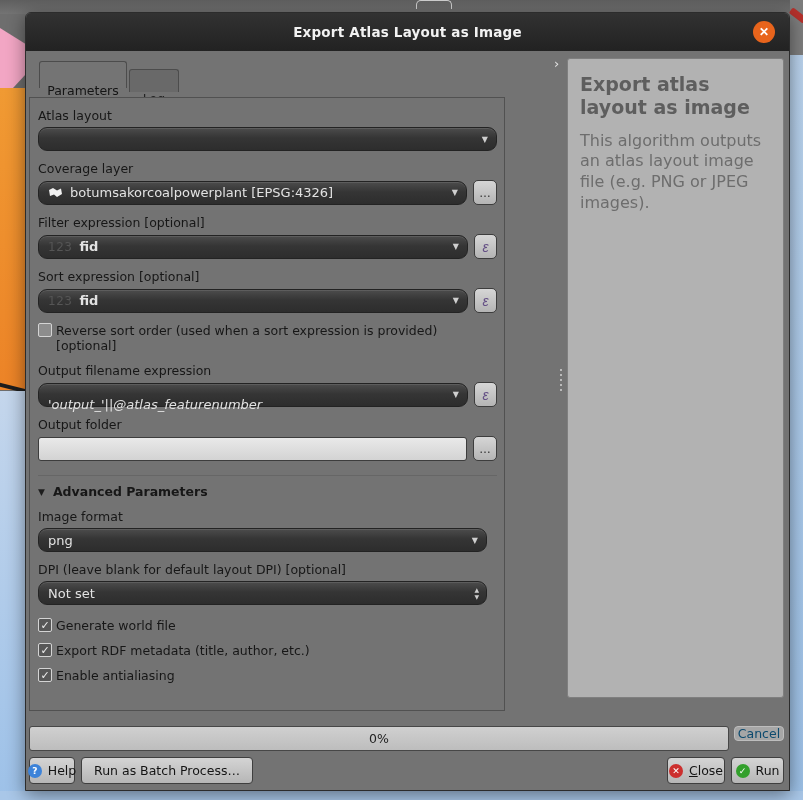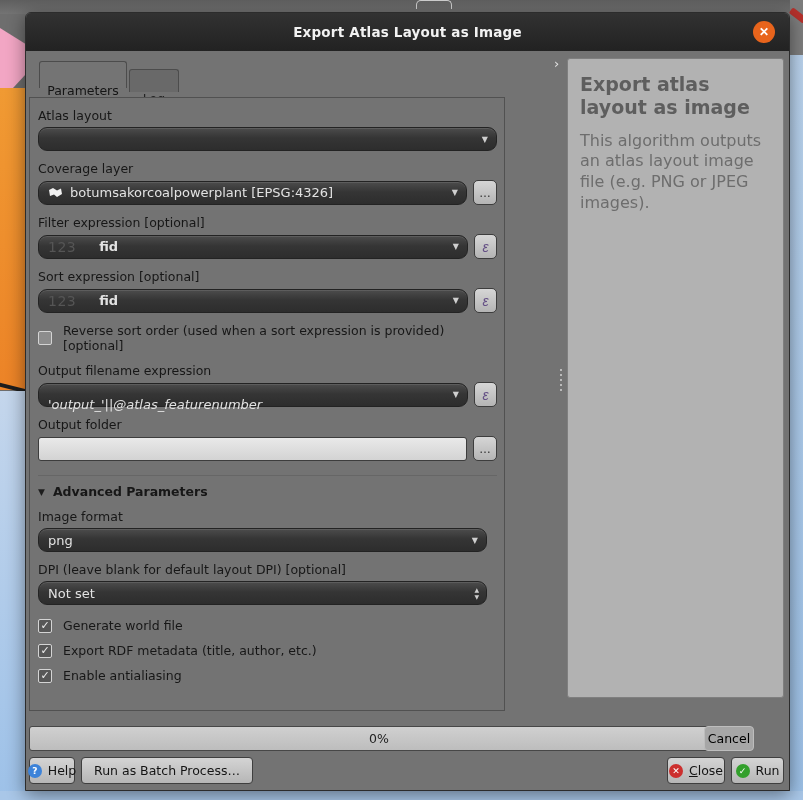--- a/index.html
+++ b/index.html
@@ -43,34 +43,34 @@
   .flabel { margin-top:10px; margin-bottom:4px; }
   .flabel.first { margin-top:2px; }
   .ctl-row { display:flex; align-items:center; gap:6px; }
 
   .combo { flex:1; height:24px; border:1px solid #232323; border-radius:9px;
            background:linear-gradient(#4c4c4c,#353535 45%,#2d2d2d);
            box-shadow:inset 0 1px 0 rgba(255,255,255,.10);
            display:flex; align-items:center; padding:0 9px; color:#e2e2e2; font-size:13px; position:relative; }
   .combo .caret { position:absolute; right:8px; font-size:8px; color:#cfcfcf; }
   .combo .spin { position:absolute; right:7px; font-size:6px; color:#cfcfcf; display:flex; flex-direction:column; line-height:1.2; }
-  .combo .num-icon { font-size:14px; color:#555555; margin-right:23px; letter-spacing:.5px; }
+  .combo .num-icon { font-size:12px; color:#555555; margin-right:7px; letter-spacing:.5px; }
   .combo .val-bold { font-weight:700; }
   .combo .val-italic { font-style:italic;margin-top:20px; }
   .layer-icon { width:15px; height:11px; margin-right:7px; flex:none; }
 
   .side-btn { flex:none; width:24px; height:25px; border:1px solid #3d3d3d; border-radius:5px;
               background:linear-gradient(#d6d6d6,#b4b4b4); font-size:12px; color:#2a2a2a;
               display:flex; align-items:center; justify-content:center; cursor:pointer; }
   .side-btn.epsilon { color:var(--epsilon,#655086); font-size:14px; font-style:italic; width:23px; }
 
   .field-light { flex:1; height:24px; border:1px solid #3d3d3d; border-radius:3px;
                  background:linear-gradient(#e9e9e9,#d3d3d3); }
 
-  .check-row { display:flex; align-items:center; gap:11px; margin-top:10px; }
+  .check-row { display:flex; gap:4px; margin-top:10px; }
   .checkbox { width:14px; height:14px; border:1px solid #d4d4d4; border-radius:2px; flex:none;
               display:flex; align-items:center; justify-content:center; font-size:11px; color:#efefef; }
   .checkbox.checked { background:#575757; }
   .checkbox.unchecked { background:#8d8d8d; }
 
   .advanced-hdr { display:flex; align-items:center; gap:8px; margin-top:14px; padding-top:8px;
                   border-top:1px solid #666666; font-weight:bold; }
   .advanced-hdr .tri { font-size:9px; color:#1d1d1d; }
   .adv-indent { margin-right:10px; }
 
@@ -87,21 +87,21 @@
   .help-panel p { font-size:16px; line-height:1.3; color:#6d6d6d; }
 
   
   .progress { position:absolute; left:3px; top:713px; width:700px; height:25px;
               background:linear-gradient(#d0d0d0,#bdbdbd); border:1px solid #474747; border-radius:3px;
               display:flex; align-items:center; justify-content:center; font-size:12.5px; color:#222; }
   .btn { position:absolute; height:27px; border:1px solid #3f3f3f; border-radius:4px;
          background:linear-gradient(#d4d4d4,#b6b6b6); font-size:12.5px; color:#141414;
          display:flex; align-items:center; justify-content:center; gap:6px; cursor:pointer;
          font-family:"DejaVu Sans","Liberation Sans",sans-serif; }
-  .btn-cancel { left:678px; top:713px; width:50px; height:25px; background:#a6a6a6; border-color:#bdbdbd; color:#000000; cursor:default; }
+  .btn-cancel { left:708px; top:713px; width:50px; height:15px; background:#a6a6a6; border-color:#bdbdbd; color:#0c4a6e; cursor:default; }
   .btn-help { left:3px; top:744px; width:46px; }
   .btn-batch { left:55px; top:744px; width:172px; }
   .btn-close { left:641px; top:744px; width:58px; }
   .btn-run { left:705px; top:744px; width:53px; }
   .mini-icon { width:14px; height:14px; border-radius:50%; color:#fff; font-size:9px; font-weight:bold;
                display:flex; align-items:center; justify-content:center; flex:none; }
   .mini-help { background:var(--help_icon,#3d83d9); }
   .mini-close { background:var(--close_icon,#cc2f2e); }
   .mini-run { background:var(--run_icon,#33a02c); }
   .u { text-decoration:underline; }

